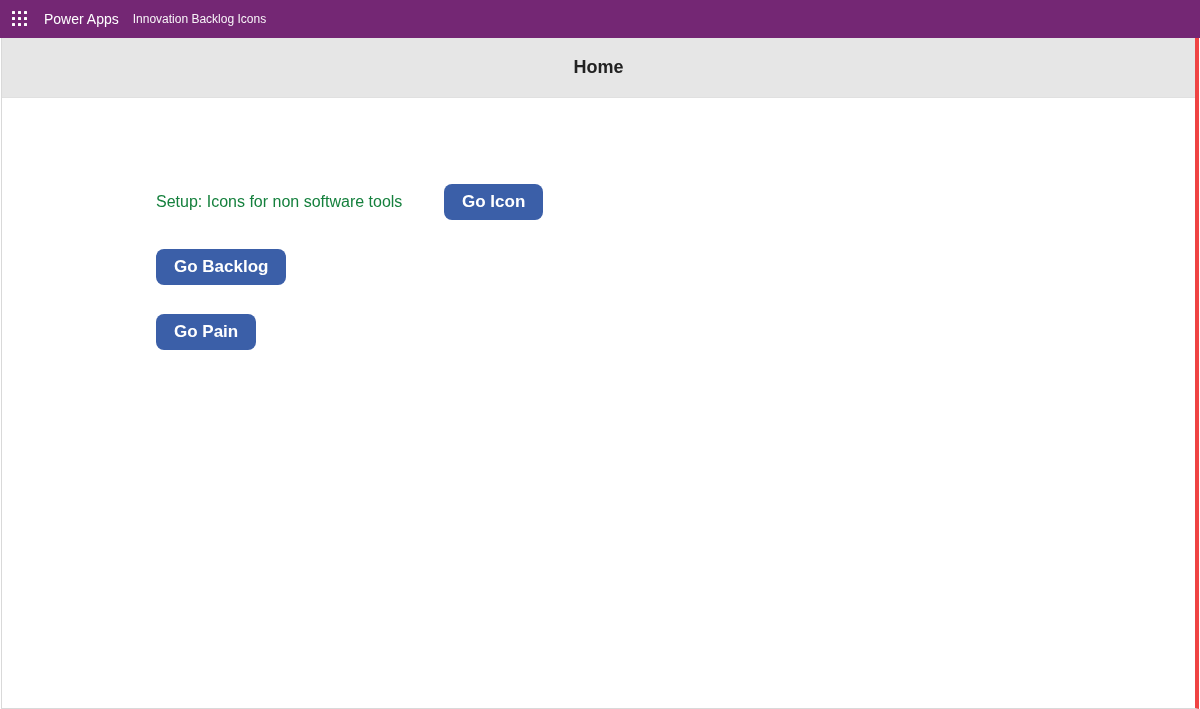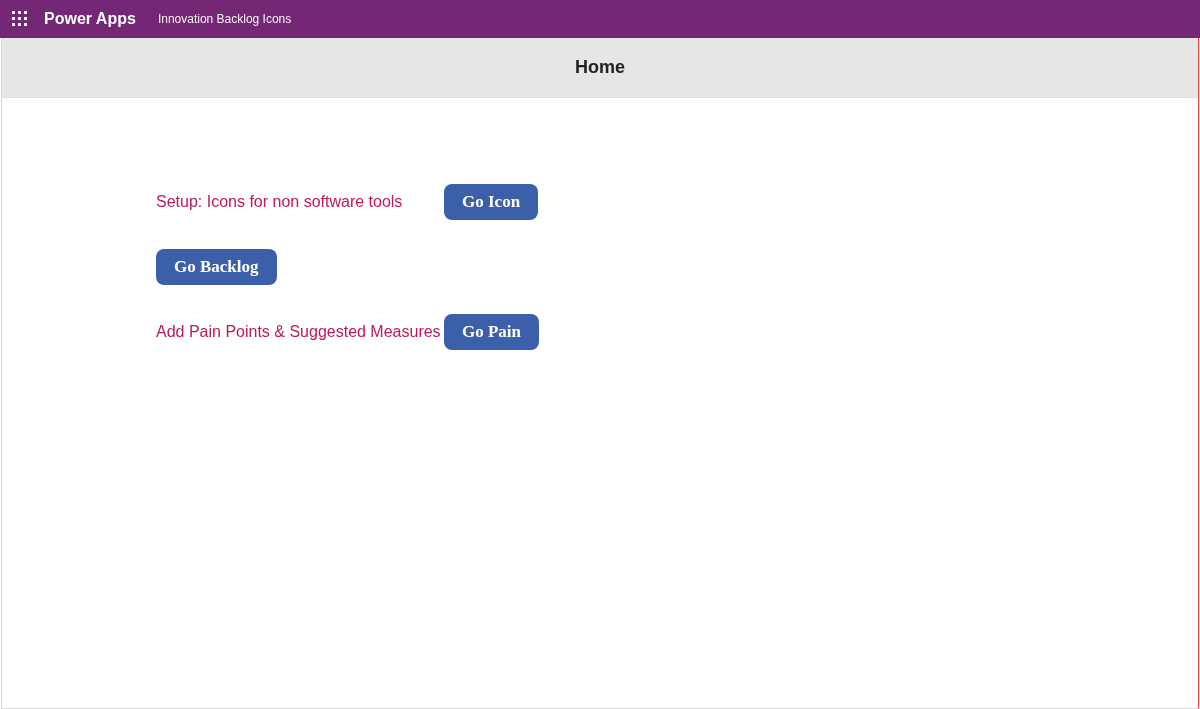--- a/index.html
+++ b/index.html
@@ -32,32 +32,32 @@
       margin-right: 16px;
       cursor: pointer;
     }
     .waffle-icon span {
       width: 3px;
       height: 3px;
       background: #ffffff;
       border-radius: 0.5px;
     }
     .brand {
-      font-weight: 700;
-      font-size: 16px;
-      margin-right: 22px;
+      font-weight: 400;
+      font-size: 14px;
+      margin-right: 14px;
     }
     .app-name {
       font-size: 12px;
       font-weight: 400;
       opacity: 0.95;
     }
     .canvas-frame {
       border-left: 1px solid #d9d9d9;
-      border-right: 1px solid #ef4444;
+      border-right: 4px solid #ef4444;
       border-bottom: 1px solid #d9d9d9;
       height: calc(709px - 38px);
       margin: 0 1px 1px 1px;
       background: #ffffff;
     }
     .page-header {
       background: #e6e6e6;
       height: 60px;
       display: flex;
       align-items: center;
@@ -73,33 +73,33 @@
       padding: 85px 0 0 154px;
     }
     .row {
       display: flex;
       align-items: center;
       margin-bottom: 27px;
       height: 38px;
     }
     .row-label {
       font-size: 16px;
-      color: #be185d;
+      color: #15803d;
       width: 288px;
     }
     .go-button {
       background: #3B5FA8;
       color: #ffffff;
       border: none;
       border-radius: 8px;
       font-size: 17px;
       font-weight: 600;
       padding: 8px 18px;
       cursor: pointer;
-      font-family: Liberation Serif, serif;
+      font-family: Liberation Sans, sans-serif;
     }
   </style>
 </head>
 <body>
 
 <div class="top-bar">
   <div class="waffle-icon">
     <span></span>
       <span></span>
       <span></span>
@@ -124,18 +124,17 @@
     <div class="row">
       <div class="row-label">Setup: Icons for non software tools</div>
       <button class="go-button">Go Icon</button>
     </div>
 
     <div class="row">
       <button class="go-button">Go Backlog</button>
     </div>
 
     <div class="row">
-      <div class="row-label">Add Pain Points &amp; Suggested Measures</div>
       <button class="go-button">Go Pain</button>
     </div>
 
   </div>
 </div>
 
 </body></html>

